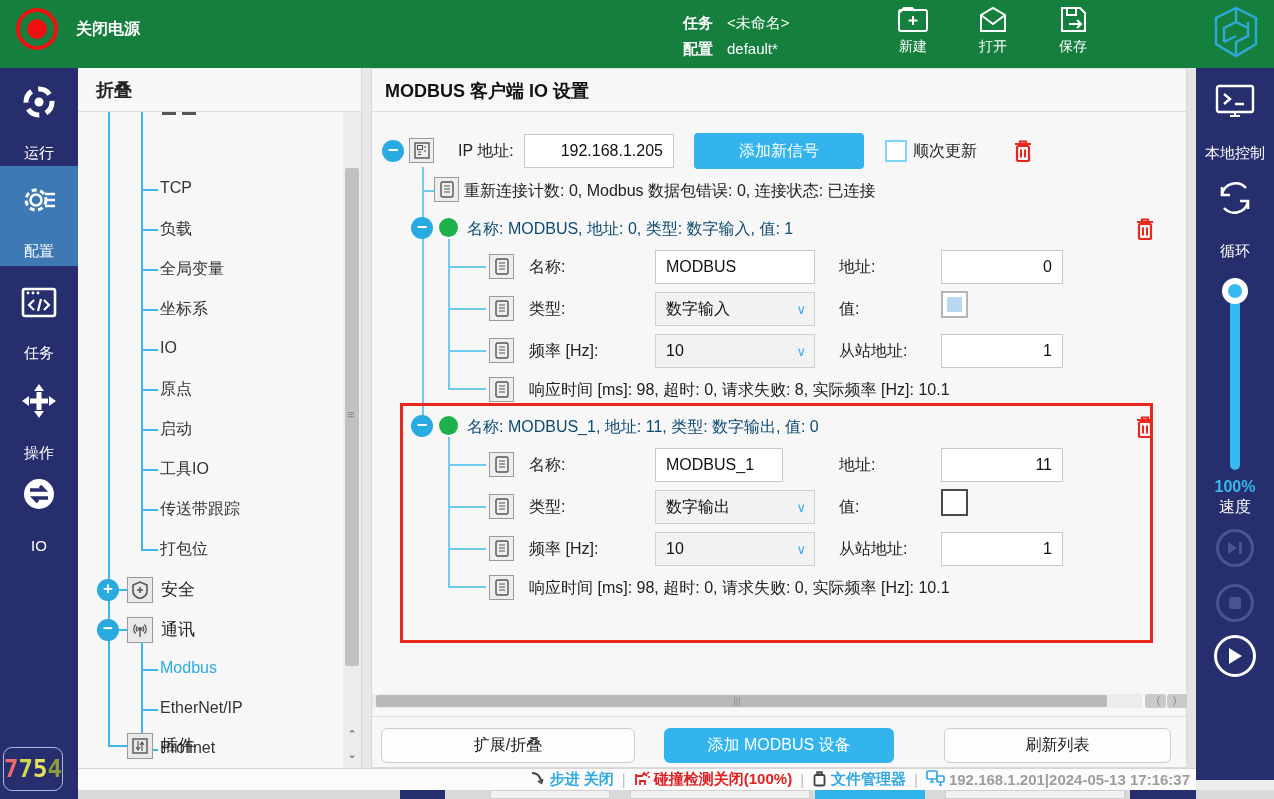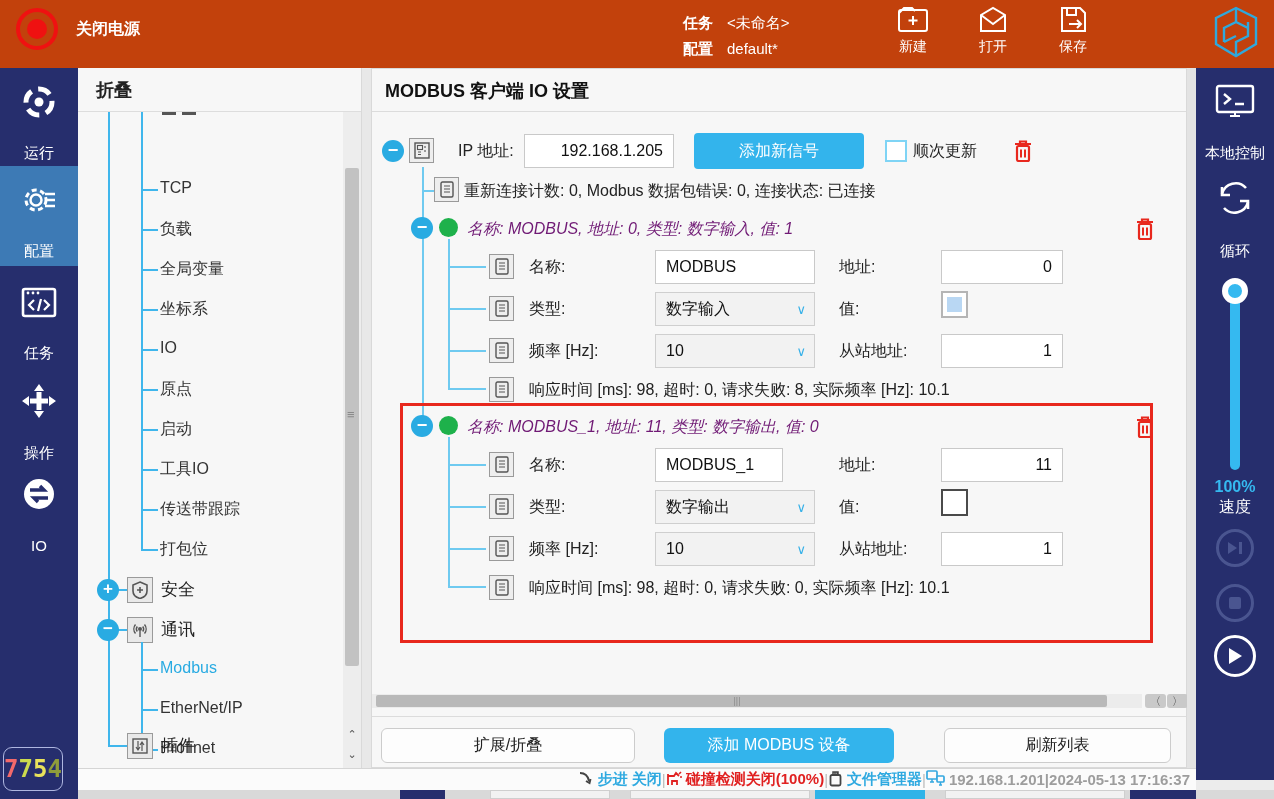--- a/index.html
+++ b/index.html
@@ -1,20 +1,20 @@
 <!DOCTYPE html>
 <html><head>
 <meta charset="utf-8">
 <style>
   * { margin:0; padding:0; box-sizing:border-box; }
   html,body { width:1274px; height:799px; overflow:hidden; }
   body { font-family:"Liberation Sans","DejaVu Sans",sans-serif; background:#e8e8e8; position:relative; color:#333; }
 
   
-  .topbar { position:absolute; left:0; top:0; width:1274px; height:68px; background:#c2410c; }
+  .topbar { position:absolute; left:0; top:0; width:1274px; height:68px; background:#15803d; }
   .power-group { position:absolute; left:16px; top:8px; display:flex; align-items:center; gap:18px; }
   .power-icon { width:42px; height:42px; border:4px solid #ef1111; border-radius:50%; position:relative; }
   .power-icon::after { content:""; position:absolute; left:50%; top:50%; width:20px; height:20px; margin:-10px 0 0 -10px; background:#ef1111; border-radius:50%; }
   .power-label { color:#fff; font-size:16px; font-weight:bold; }
   .task-config { position:absolute; left:683px; top:10px; color:#fff; font-size:15px; line-height:26px; }
   .task-config .row { display:flex; gap:14px; }
   .task-config .k { font-weight:bold; }
   .top-action { position:absolute; top:5px; width:60px; text-align:center; color:#fff; cursor:pointer; }
   .top-action svg { display:block; margin:0 auto; }
   .top-action .lbl { font-size:14px; margin-top:3px; color:#fff; }
@@ -62,21 +62,21 @@
   .fselect .chev { position:absolute; right:8px; color:#35b0e8; font-size:13px; }
   .btn-blue { position:absolute; background:#33b4ec; color:#fff; border:none; border-radius:4px; font-size:16px; font-family:inherit; cursor:pointer; }
   .cb { position:absolute; background:#fff; cursor:pointer; }
   .cb-seq { width:22px; height:22px; border:2px solid #7fd4f5; }
   .cb-val { width:27px; height:27px; border:2px solid #b5b5b5; padding:4px; }
   .cb-val .inner { width:100%; height:100%; }
   .cb-val[data-state="true"] .inner { background:#b9d7f3; }
   .cb-val[data-state="false"] { border-color:#4a4a4a; }
   .trash { position:absolute; width:24px; height:26px; cursor:pointer; }
   .stats-text { position:absolute; font-size:16px; color:#222; white-space:nowrap; }
-  .summary-text { position:absolute; font-size:16px; color:#701a75; white-space:nowrap;font-style:italic; }
+  .summary-text { position:absolute; font-size:16px; color:#0c4a6e; white-space:nowrap; }
   .red-box { position:absolute; left:28px; top:334px; width:753px; height:240px; border:3px solid #e8281e; }
   .hscroll { position:absolute; left:0; top:625px; width:770px; height:14px; background:#ececec; }
   .hthumb { position:absolute; left:4px; top:1px; width:731px; height:12px; background:#b9b9b9; border-radius:2px; }
   .hthumb::after { content:"|||"; position:absolute; left:50%; top:0; margin-left:-8px; color:#8a8a8a; font-size:9px; line-height:12px; }
   .hs-arrows { position:absolute; left:772px; top:625px; width:44px; height:14px; display:flex; }
   .hs-arrows span { flex:1; background:#c9c9c9; color:#444; font-size:11px; line-height:14px; text-align:center; border-radius:3px; margin-left:1px; cursor:pointer; }
   .footer-hr { position:absolute; left:0; top:647px; width:100%; height:1px; background:#dcdcdc; }
   .btn-white { position:absolute; top:659px; height:35px; background:#fdfdfd; border:1px solid #ccc; border-radius:6px; font-size:16px; font-family:inherit; color:#222; cursor:pointer; }
 
   
@@ -87,21 +87,21 @@
   .slider-track { position:absolute; left:34px; top:222px; width:10px; height:180px; background:#35b9f0; border-radius:6px; }
   .slider-handle { position:absolute; left:26px; top:210px; width:26px; height:26px; background:#35b9f0; border:6px solid #fff; border-radius:50%; cursor:pointer; }
   .speed-val { position:absolute; left:0; top:410px; width:78px; text-align:center; color:#35b9f0; font-size:16px; font-weight:bold; }
   .speed-lbl { position:absolute; left:0; top:429px; width:78px; text-align:center; color:#fff; font-size:16px; }
   .ctl-btn { position:absolute; left:20px; width:38px; height:38px; border-radius:50%; border:3px solid #4a5590; display:flex; align-items:center; justify-content:center; cursor:pointer; }
   .ctl-step { top:461px; } .ctl-stop { top:516px; }
   .ctl-play { top:567px; border-color:#fff; width:42px; height:42px; left:18px; }
   .right-nav-bottom { position:absolute; left:1196px; top:780px; width:78px; height:19px; background:#ececec; }
 
   
-  .status-bar { position:absolute; left:78px; top:768px; width:1118px; height:22px; background:#fbfbfb; border-top:1px solid #d5d5d5; display:flex; align-items:center; justify-content:flex-end; padding-right:6px; font-size:15px; font-weight:bold; }
+  .status-bar { position:absolute; left:78px; top:768px; width:1118px; height:22px; background:#fbfbfb; border-top:1px solid #d5d5d5; display:flex; align-items:center; justify-content:flex-end; gap:8px; padding-right:6px; font-size:15px; font-weight:bold; }
   .status-bar .divider { color:#bbb; font-weight:normal; }
   .st-blue { color:#2ea9e0; cursor:pointer; display:flex; align-items:center; gap:4px; }
   .st-red { color:#e02020; cursor:pointer; display:flex; align-items:center; gap:3px; }
   .st-gray { color:#9d9d9d; display:flex; align-items:center; gap:4px; }
 
   
   .bottom-strip { position:absolute; left:78px; top:790px; width:1196px; height:9px; background:#d9d9d9; }
   .bs-block { position:absolute; top:0; height:9px; }
 </style>
 </head>

